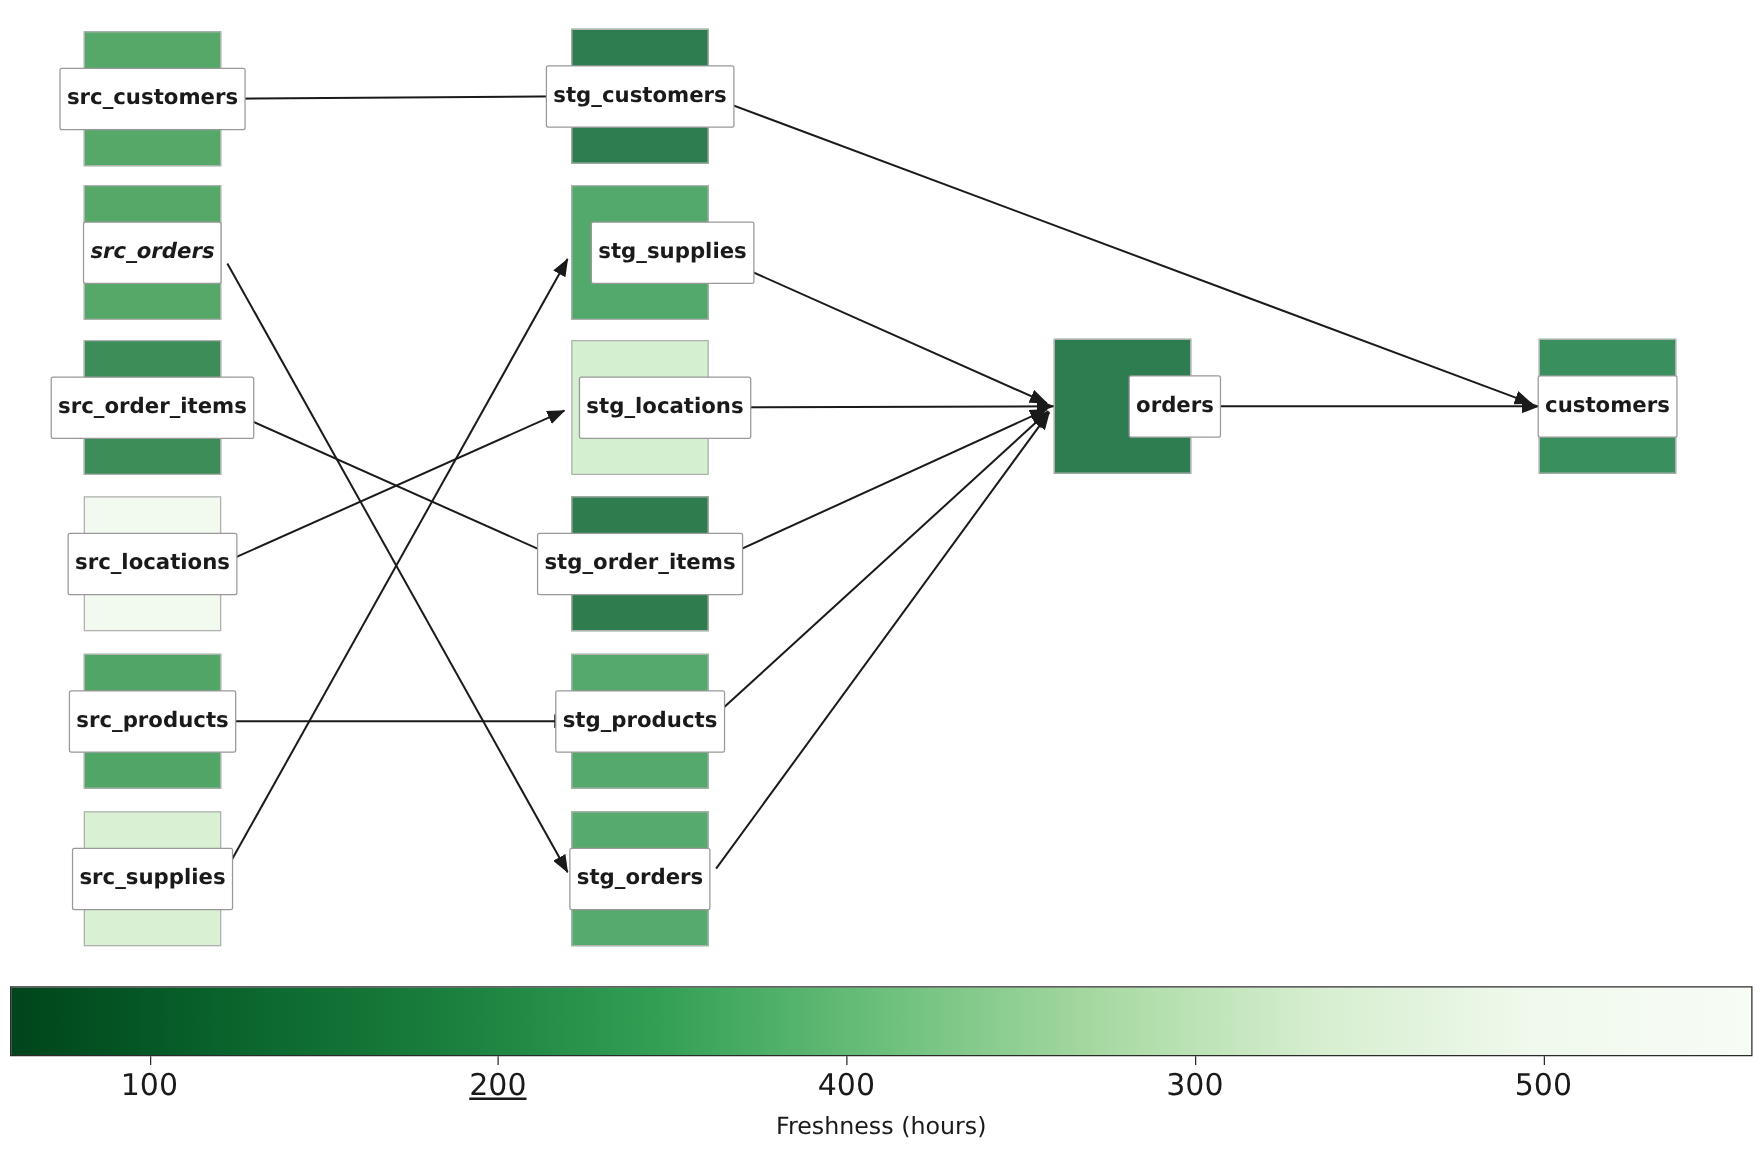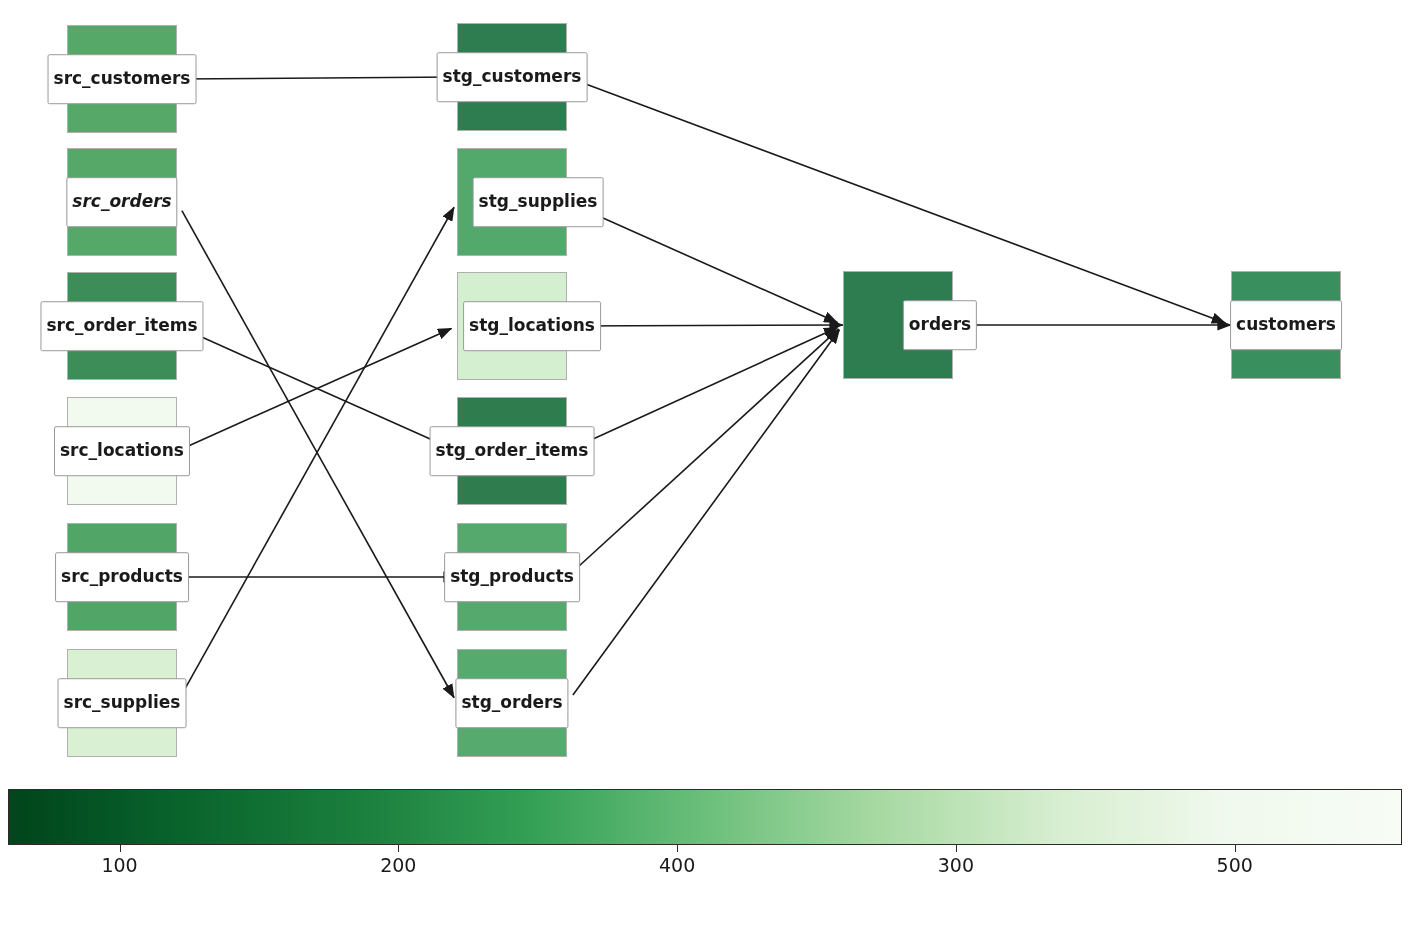--- a/index.html
+++ b/index.html
@@ -15,21 +15,21 @@
 
   #edges{position:absolute;left:0;top:0;width:1410px;height:926px;pointer-events:none;}
 
   
   .cbar-wrap{position:absolute;left:8px;top:789px;width:1394px;height:56px;}
   .cbar{position:absolute;left:0;top:0;width:100%;height:100%;
         border:1px solid #2b2b2b;box-sizing:border-box;}
   .cb-ticks{position:absolute;left:8px;top:845px;width:1394px;height:40px;}
   .cb-tick{position:absolute;top:0;width:1px;height:7px;background:#2b2b2b;}
   .cb-ticklabel{position:absolute;top:9px;transform:translateX(-50%);
-        font-size:19px;color:#1a1a1a;white-space:nowrap;}
+        font-size:24px;color:#1a1a1a;white-space:nowrap;}
   .cb-title{position:absolute;left:0;top:890px;width:1410px;text-align:center;
         font-size:19px;color:#1a1a1a;}
 </style>
 </head>
 <body>
 
 <div id="stage">
 
   <svg id="edges" viewBox="0 0 1410 926" xmlns="http://www.w3.org/2000/svg">
     <defs>
@@ -85,22 +85,23 @@
       <div class="node-label" style="left: 1286px; top: 325px;">customers</div>
     </div>
 
   <div class="cbar-wrap">
     <div class="cbar" id="cbar-grad" style="background: linear-gradient(to right, rgb(0, 68, 27), rgb(9, 100, 44), rgb(26, 126, 61), rgb(51, 160, 85), rgb(107, 191, 123), rgb(167, 217, 162), rgb(214, 238, 207), rgb(240, 249, 237), rgb(247, 252, 245));"></div>
   </div>
   <div class="cb-ticks" id="cb-ticks">
       <div class="cb-tick" style="left: 111.52px;"></div>
       <div class="cb-ticklabel" style="left: 111.52px;">100</div>
       <div class="cb-tick" style="left: 390.32px;"></div>
-      <div class="cb-ticklabel" style="left: 390.32px;">200</div>
+      <div class="cb-ticklabel" style="left: 390.32px; text-decoration: underline;">200</div>
       <div class="cb-tick" style="left: 669.12px;"></div>
       <div class="cb-ticklabel" style="left: 669.12px;">400</div>
       <div class="cb-tick" style="left: 947.92px;"></div>
       <div class="cb-ticklabel" style="left: 947.92px;">300</div>
       <div class="cb-tick" style="left: 1226.72px;"></div>
       <div class="cb-ticklabel" style="left: 1226.72px;">500</div>
     </div>
+  <div class="cb-title">Freshness (hours)</div>
 
 </div>
 
 </body></html>

